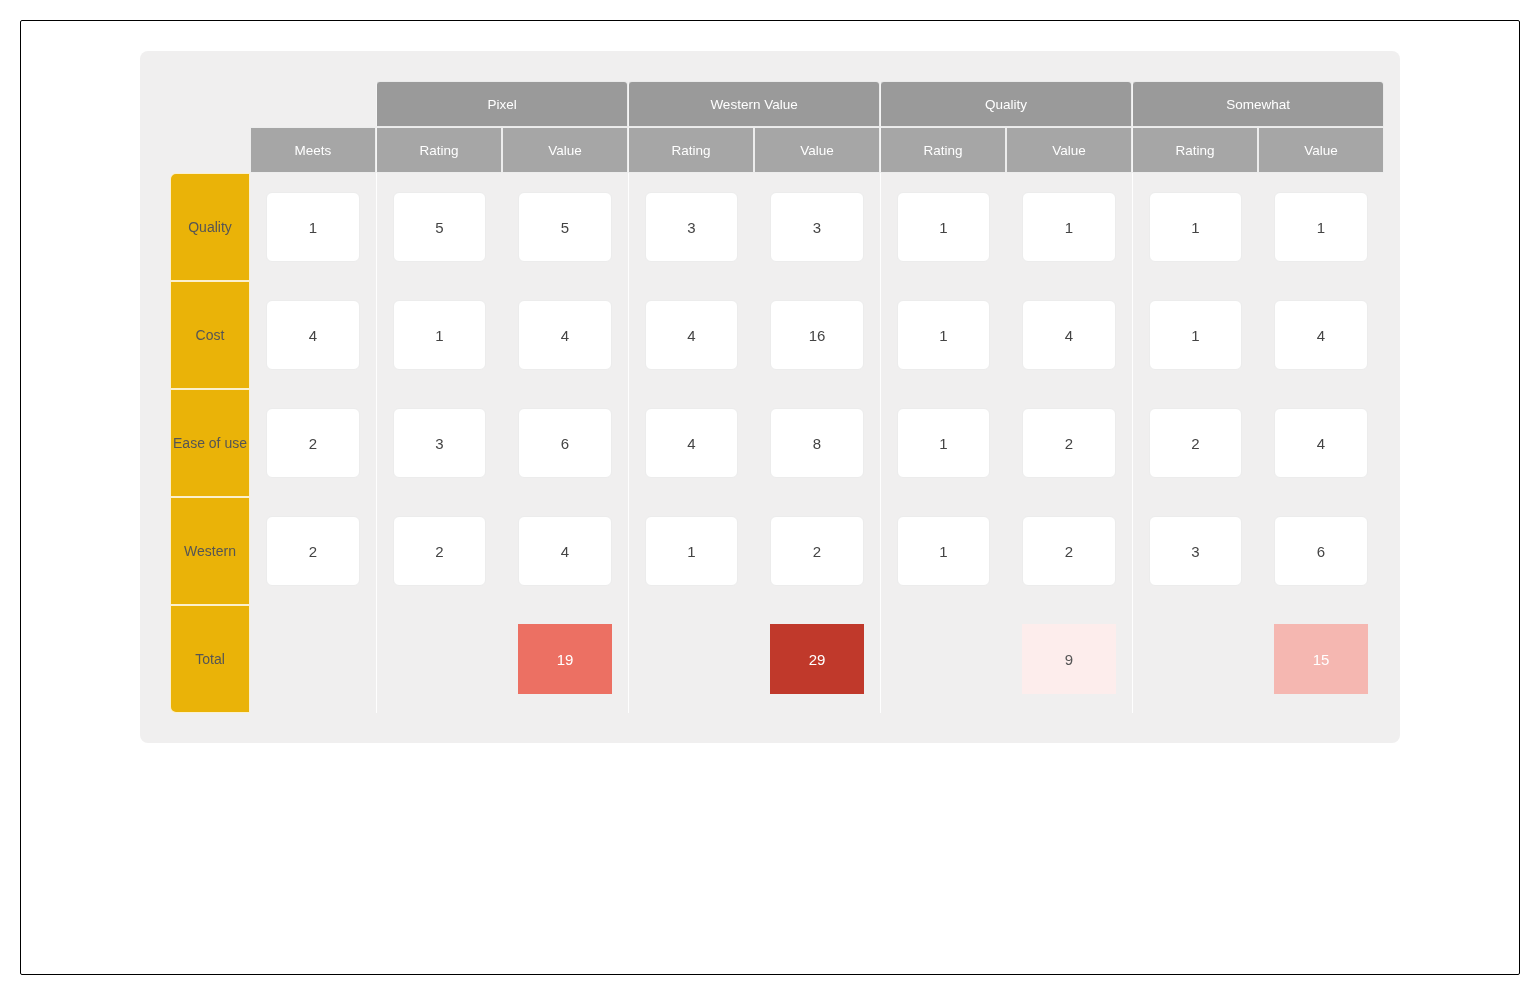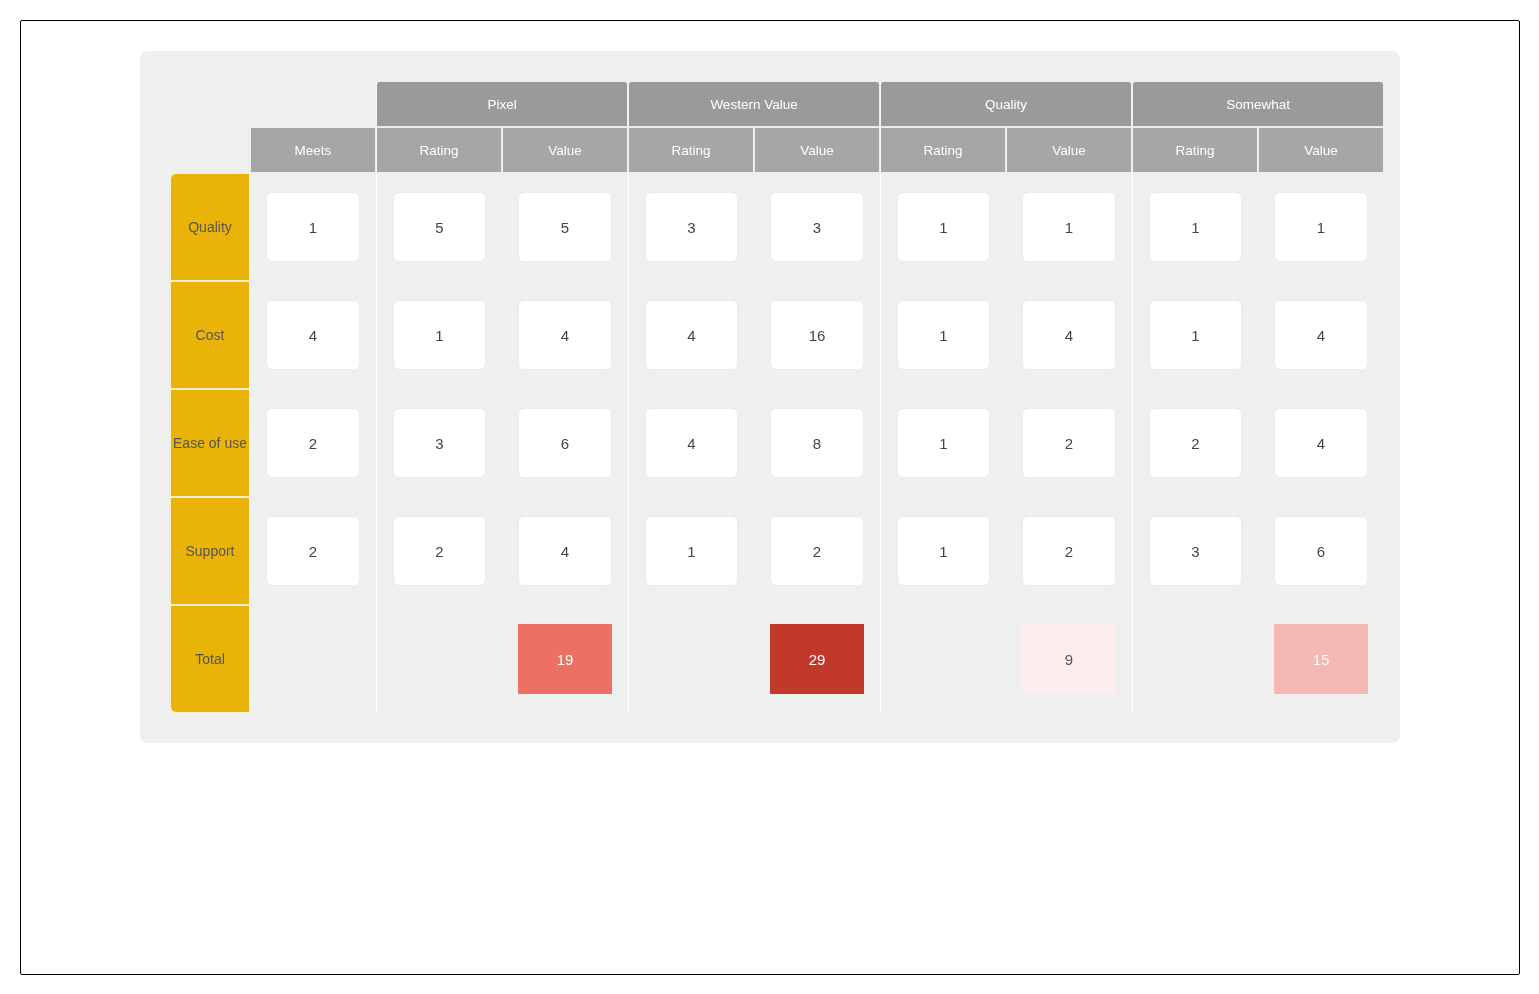--- a/index.html
+++ b/index.html
@@ -231,21 +231,21 @@
               <div class="chip">2</div>
             </td>
             <td class="cel group-sep">
               <div class="chip">2</div>
             </td>
             <td class="cel">
               <div class="chip">4</div>
             </td>
           </tr>
           <tr>
-            <th class="rowhead">Support</th>
+            <th class="rowhead">Western</th>
             <td class="cel">
               <div class="chip">2</div>
             </td>
             <td class="cel group-sep">
               <div class="chip">2</div>
             </td>
             <td class="cel">
               <div class="chip">4</div>
             </td>
             <td class="cel group-sep">

